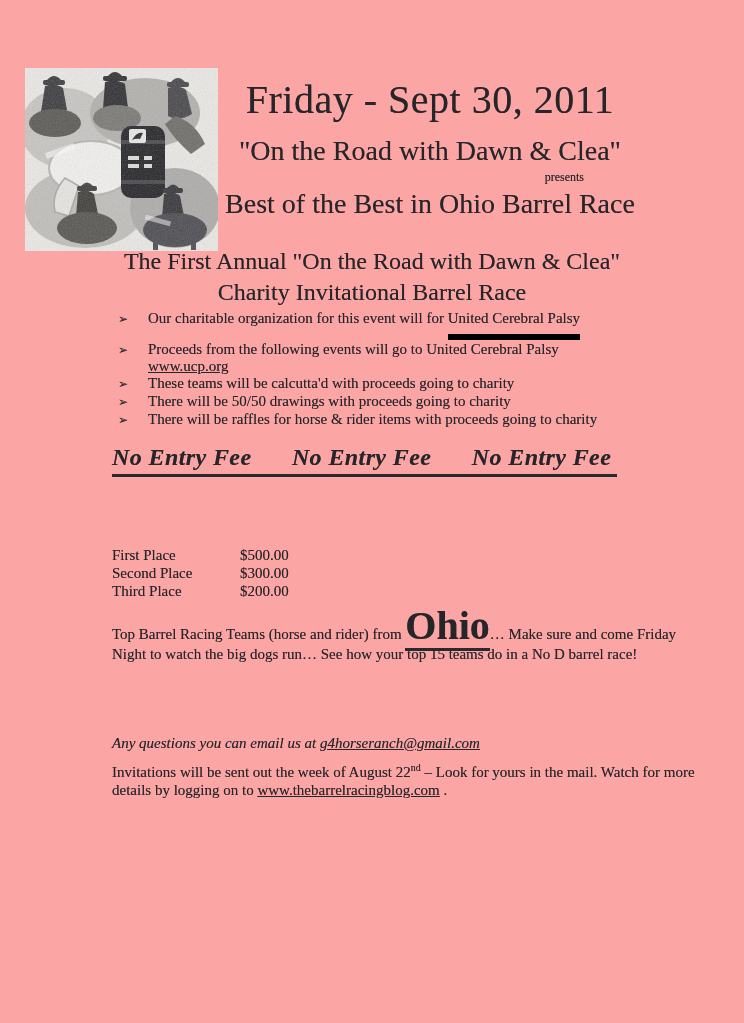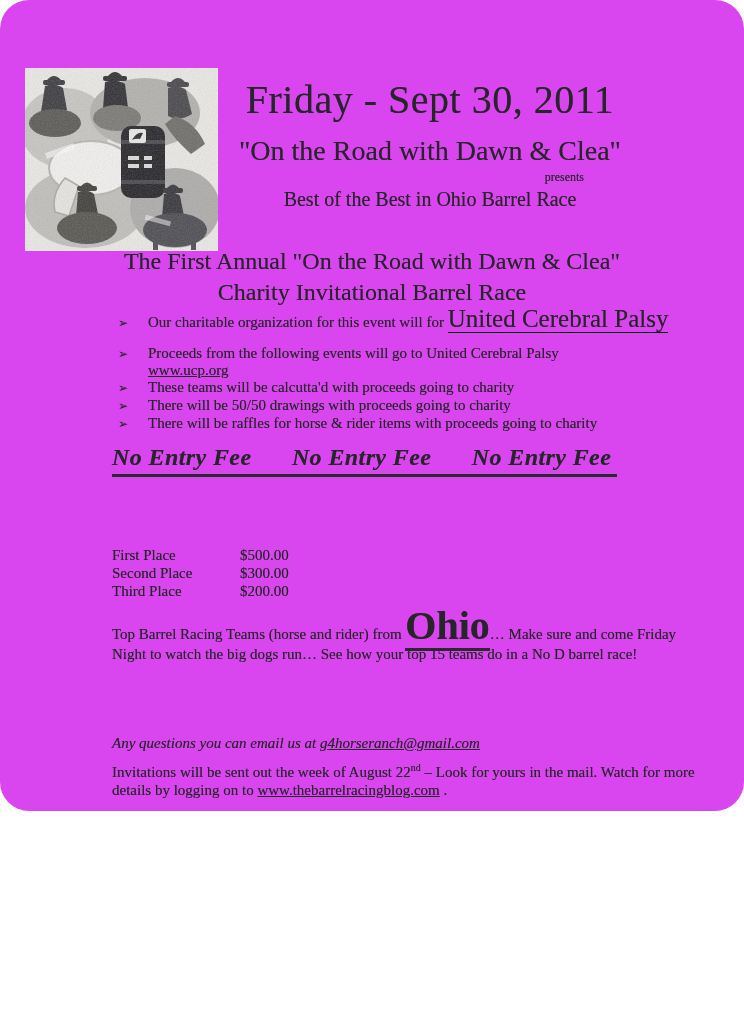--- a/index.html
+++ b/index.html
@@ -1,39 +1,38 @@
 <!DOCTYPE html>
 <html><head>
 <meta charset="utf-8">
 <style>
   html,body{margin:0;padding:0;background:#ffffff;}
   .page{
     position:relative;
-    width:744px;height:811px;
-    background:#d946ef;
+    width:744px;height:1023px;
+    background:#fca5a5;
     font-family:"Liberation Serif","DejaVu Serif",serif;
     color:#26262a;
     overflow:hidden;
     text-shadow:0 0 .5px rgba(38,38,42,.55);
-    border-radius:29px;
   }
   
   .collage{position:absolute;left:25px;top:68px;width:193px;height:183px;}
   .masthead{position:absolute;left:218px;top:76px;width:424px;text-align:center;}
   .date-title{font-size:40px;line-height:1.2;letter-spacing:.5px;}
   .show-title{font-size:28px;line-height:1.1;margin-top:12px;}
   .presents{font-size:12px;line-height:1.1;margin-top:4px;transform:translateX(-58px);text-align:right;}
-  .event-title{font-size:20px;line-height:1.2;margin-top:3px;}
+  .event-title{font-size:28px;line-height:1.2;margin-top:3px;}
   .annual{position:absolute;left:0;top:246px;width:744px;text-align:center;font-size:24px;line-height:31px;}
   
   .bullets{position:absolute;left:118px;top:310px;width:545px;font-size:15px;line-height:17px;}
   .bullet{display:flex;align-items:baseline;}
   .bullet .marker{flex:0 0 30px;font-family:"DejaVu Sans",sans-serif;font-size:12px;color:#2c2c30;}
   .bullet.charity{margin-bottom:13px;white-space:nowrap;}
-  .big-link{font-size:25px;border-bottom:1px solid #000000;padding-bottom:0px;}
+  .big-link{font-size:15px;border-bottom:6px solid #000000;padding-bottom:8px;}
   .u-link{text-decoration:underline;color:#26262a;}
   
   .fees{position:absolute;left:112px;top:444px;display:inline-block;
         font-size:24px;font-weight:bold;font-style:italic;
         border-bottom:3px solid #2a2a2e;padding:0 6px 3px 0;letter-spacing:.4px;}
   .fees span{margin-right:34px;}
   .fees span:last-child{margin-right:0;}
   
   .pot{position:absolute;left:112px;top:498px;font-size:15px;white-space:nowrap;}
   .pot .amount{font-size:28px;font-weight:bold;border-bottom:2px solid #2a2a2e;letter-spacing:.5px;}

